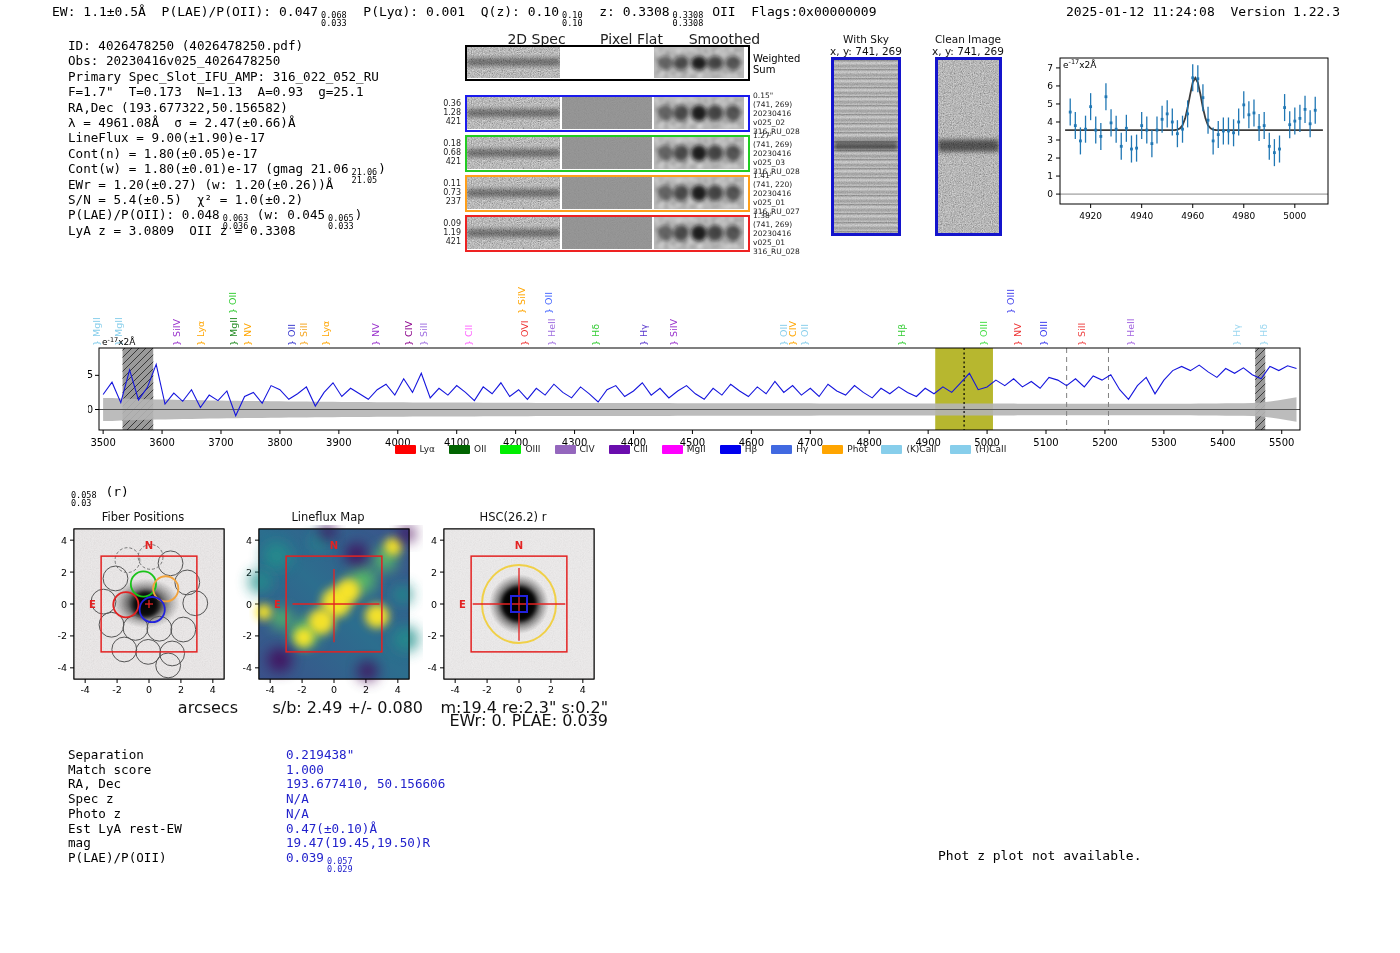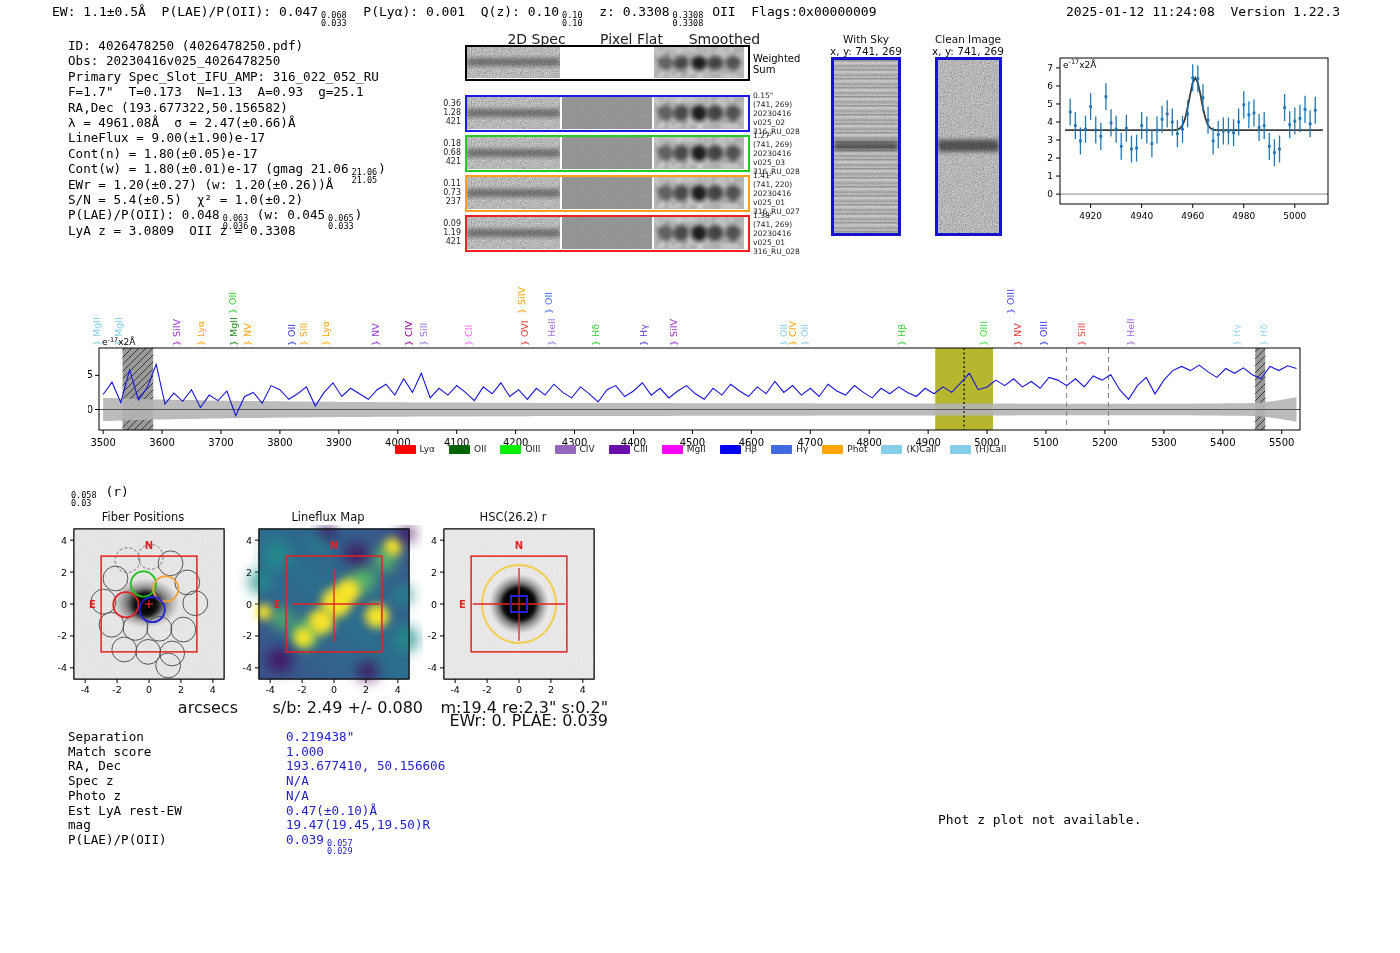--- a/index.html
+++ b/index.html
@@ -29,25 +29,25 @@
   .eline{position:absolute;transform-origin:0 100%;transform:rotate(-90deg);
          font-size:9.5px;white-space:nowrap;line-height:9px;}
   #legendRow{left:88px;top:444px;width:1225px;display:flex;justify-content:center;gap:14px;
              font-size:9px;color:#222;align-items:center;}
   .litem{display:flex;align-items:center;gap:4px;}
   .lswatch{width:21px;height:9px;display:inline-block;border-radius:1px;}
   #hscLine{left:68px;top:484px;font-size:13px;white-space:pre;}
   .cutout{position:absolute;width:190px;top:510px;}
   .cutout .ctitle{font-size:11.5px;text-align:center;height:15px;color:#111;}
   .cutout .xlab{font-size:16px;text-align:right;color:#111;line-height:13px;}
-  #matchTable{left:68px;top:730px;font-size:12.6px;line-height:14.7px;white-space:pre;}
+  #matchTable{left:68px;top:748px;font-size:12.6px;line-height:14.7px;white-space:pre;}
   .mrow{display:flex;}
   .mlabel{display:inline-block;width:218px;color:#000;}
   .mvalue{color:#2222cc;}
-  #photz{left:938px;top:812px;font-size:13px;}
+  #photz{left:938px;top:848px;font-size:13px;}
 </style>
 </head>
 <body>
 
 <svg width="0" height="0" style="position:absolute" aria-hidden="true">
   <defs>
     <filter id="fN" x="0" y="0" width="100%" height="100%">
       <feTurbulence type="fractalNoise" baseFrequency="0.9" numOctaves="2" seed="7"></feTurbulence>
       <feColorMatrix type="saturate" values="0"></feColorMatrix>
       <feComponentTransfer>

